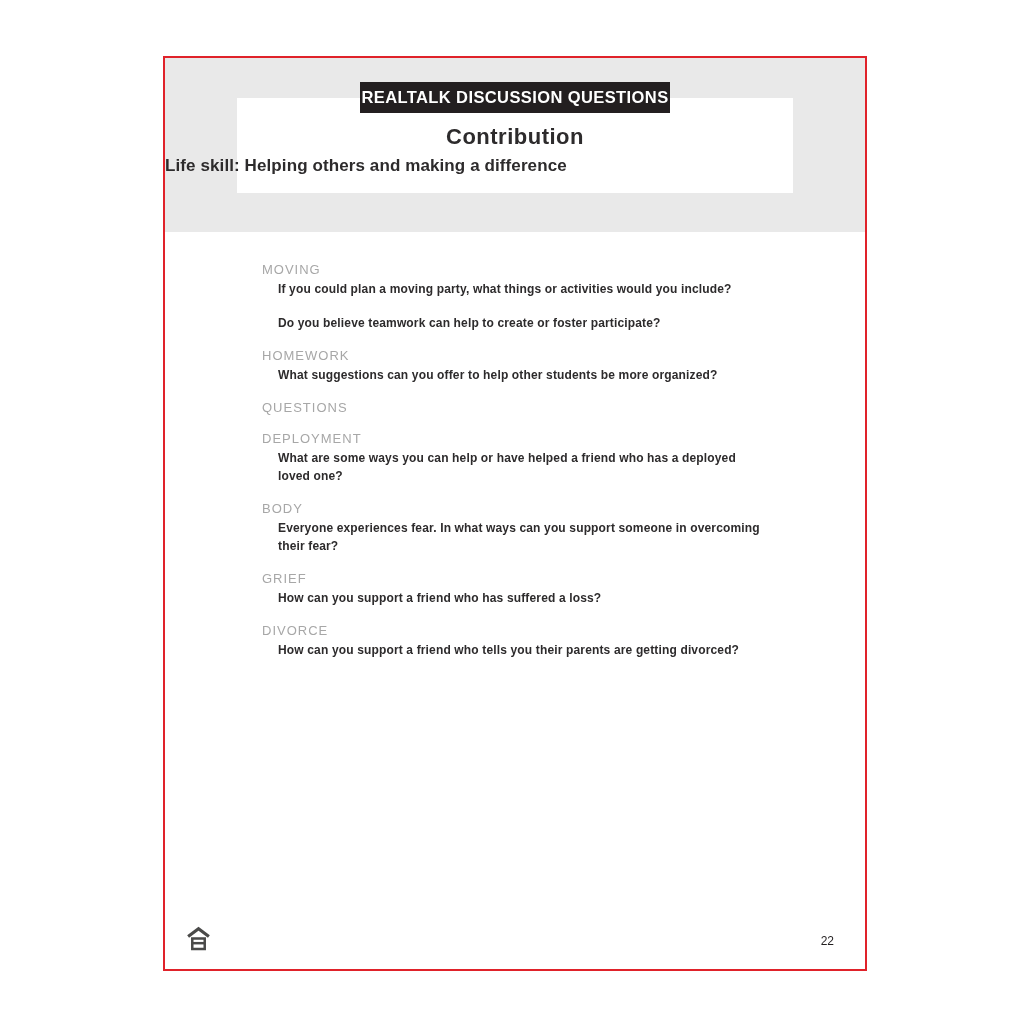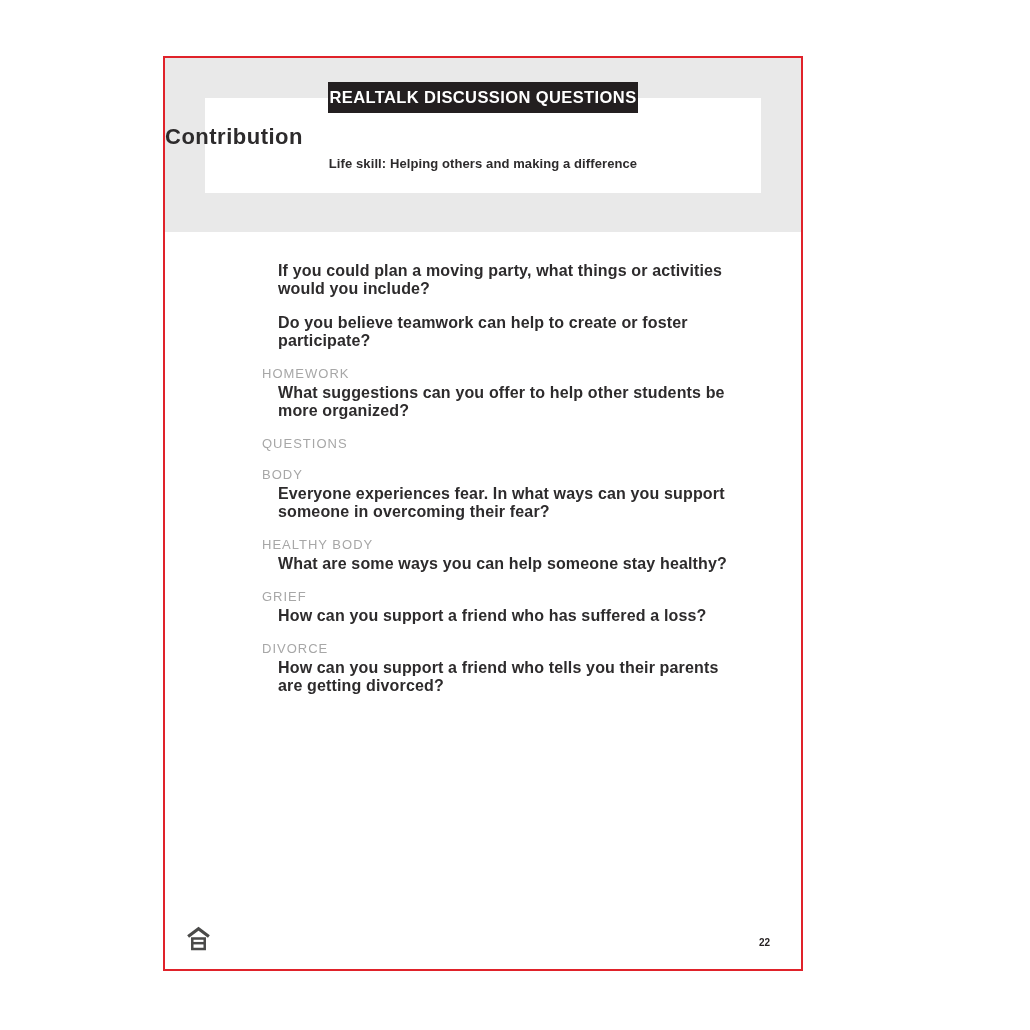--- a/index.html
+++ b/index.html
@@ -7,65 +7,65 @@
     --banner-bg:#231f20;
     --band-gray:#e9e9e9;
     --topic-gray:#a7a7a7;
     --text-dark:#2d2b2c;
     --logo-gray:#4a4a49;
   }
   *{margin:0;padding:0;box-sizing:border-box;}
   html,body{width:1030px;height:1030px;background:#ffffff;overflow:hidden;
     font-family:"Liberation Sans", sans-serif;}
   .page{
-    position:absolute;left:163px;top:56px;width:640px;height:915px;
+    position:absolute;left:163px;top:56px;width:704px;height:915px;
     border:2px solid var(--border-red);background:#ffffff;
   }
   .band{
     position:absolute;left:0;top:0;width:100%;height:174px;
     background:var(--band-gray);
   }
   .header-card{
     position:absolute;left:50%;top:40px;transform:translateX(-50%);
     width:556px;height:95px;background:#ffffff;
   }
   .banner{
     position:absolute;left:50%;top:24px;transform:translateX(-50%);
     width:310px;height:31px;background:var(--banner-bg);
     display:flex;align-items:center;justify-content:center;
     color:#ffffff;font-weight:bold;font-size:16.5px;letter-spacing:.4px;
     white-space:nowrap;z-index:2;
   }
   .doc-title{
-    position:absolute;left:0;right:0;top:66px;text-align:left;
+    position:absolute;left:0;right:0;top:66px;text-align:center;
     font-size:22px;font-weight:bold;color:var(--text-dark);letter-spacing:.5px;
     z-index:2;
   }
   .doc-subtitle{
-    position:absolute;left:0;right:0;top:98px;text-align:center;
-    font-size:13px;font-weight:bold;color:var(--text-dark);letter-spacing:.1px;
+    position:absolute;left:0;right:0;top:98px;
+    font-size:17px;font-weight:bold;color:var(--text-dark);letter-spacing:.1px;
     z-index:2;
   }
   .content{
     position:absolute;left:97px;top:204px;right:60px;
   }
   .qa-item{margin-bottom:16px;}
   .topic{
     font-size:13px;color:var(--topic-gray);letter-spacing:1px;
     margin-bottom:3px;font-weight:normal;
   }
   .question{
-    margin-left:16px;font-size:16px;font-weight:bold;color:var(--text-dark);
+    margin-left:16px;font-size:12px;font-weight:bold;color:var(--text-dark);
     line-height:18px;max-width:492px;letter-spacing:.15px;
   }
   .footer-logo{
     position:absolute;left:20px;bottom:17px;width:27px;height:27px;
   }
   .page-number{
-    position:absolute;right:31px;bottom:21px;font-size:10px;font-weight:bold;
+    position:absolute;right:31px;bottom:21px;font-size:12px;font-weight:normal;
     color:var(--banner-bg);
     margin-left:44px;
   }
 </style>
 </head>
 <body>
 
 <div class="page">
 
   <div class="band"></div>
@@ -73,47 +73,48 @@
   <div class="header-card"></div>
 
   <div class="banner">REALTALK DISCUSSION QUESTIONS</div>
 
   <div class="doc-title">Contribution</div>
 
   <div class="doc-subtitle">Life skill: Helping others and making a difference</div>
 
   <div class="content">
   <div class="qa-item">
+    <div class="topic">MOVING</div>
     <div class="question">If you could plan a moving party, what things or activities would you include?</div>
   </div>
 
   <div class="qa-item">
     <div class="question">Do you believe teamwork can help to create or foster participate?</div>
   </div>
 
   <div class="qa-item">
     <div class="topic">HOMEWORK</div>
     <div class="question">What suggestions can you offer to help other students be more organized?</div>
   </div>
 
   <div class="qa-item">
     <div class="topic">QUESTIONS</div>
   </div>
 
+  <div class="qa-item">
+    <div class="topic">DEPLOYMENT</div>
+    <div class="question">What are some ways you can help or have helped a friend who has a deployed loved one?</div>
+  </div>
 
   <div class="qa-item">
     <div class="topic">BODY</div>
     <div class="question">Everyone experiences fear. In what ways can you support someone in overcoming their fear?</div>
   </div>
 
 
-  <div class="qa-item">
-    <div class="topic">HEALTHY BODY</div>
-    <div class="question">What are some ways you can help someone stay healthy?</div>
-  </div>
 
   <div class="qa-item">
     <div class="topic">GRIEF</div>
     <div class="question">How can you support a friend who has suffered a loss?</div>
   </div>
 
   <div class="qa-item">
     <div class="topic">DIVORCE</div>
     <div class="question">How can you support a friend who tells you their parents are getting divorced?</div>
   </div>

